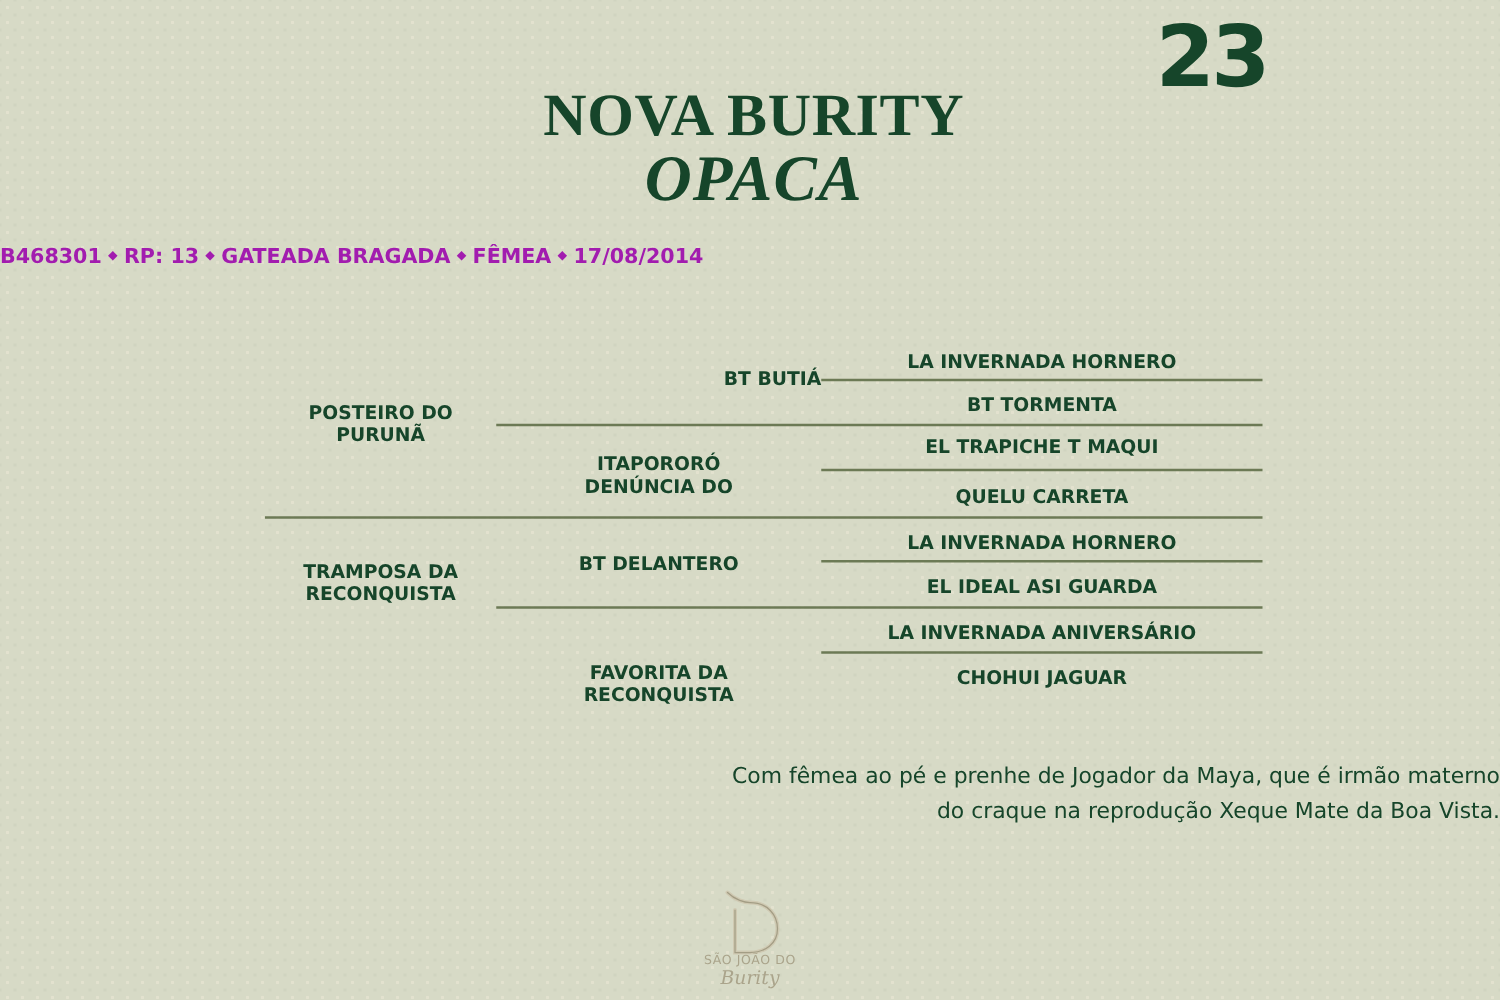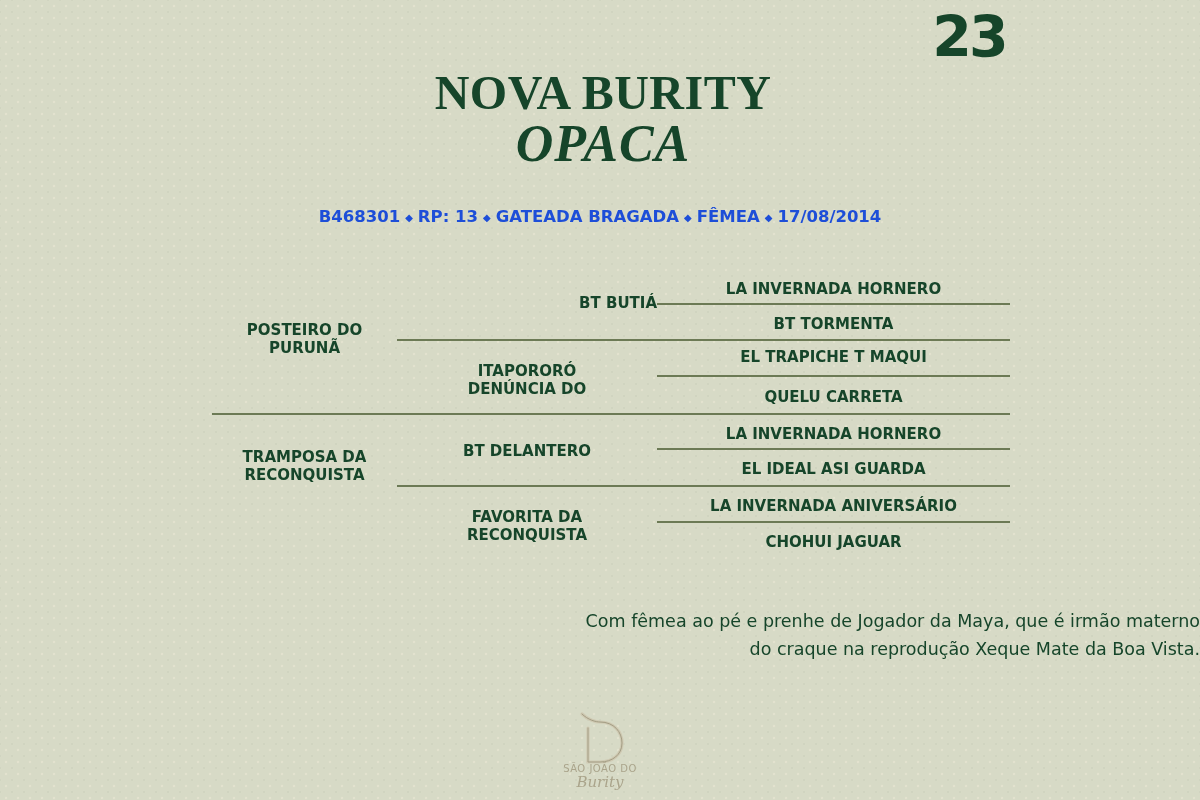--- a/index.html
+++ b/index.html
@@ -8,38 +8,38 @@
     background-color:#d7dac6;
     background-image:
       radial-gradient(circle, rgba(236,232,214,0.55) 1.1px, transparent 1.6px),
       radial-gradient(circle, rgba(200,204,184,0.45) 1.1px, transparent 1.6px);
     background-size: 12px 12px, 12px 12px;
     background-position: 0 0, 6px 6px;
     font-family: "DejaVu Sans", sans-serif;
     color:#16452a;
   }
   .lot-number {
-    position:absolute; left:924px; top:2px; width:90px; text-align:center;
-    font-family:"DejaVu Sans", sans-serif; font-weight:bold; font-size:57px;
+    position:absolute; left:924px; top:12px; width:90px; text-align:center;
+    font-family:"DejaVu Sans", sans-serif; font-weight:bold; font-size:68px;
     letter-spacing:-3px; color:#16452a; line-height:70px;
   }
   .title {
     position:absolute; left:0; width:1206px; top:68px; text-align:center;
     font-family:"Liberation Serif", serif; font-weight:bold; font-size:48px;
     line-height:50px; color:#16452a; letter-spacing:0.5px;
   }
   .subtitle {
     position:absolute; left:0; width:1206px; top:116px; text-align:center;
     font-family:"Liberation Serif", serif; font-weight:bold; font-style:italic;
     font-size:52px; line-height:56px; color:#16452a; letter-spacing:1px;
   }
   .info {
-    position:absolute; left:0; width:1200px; top:193px; text-align:center;
+    position:absolute; left:0; width:1200px; top:193px; 
     font-family:"DejaVu Sans", sans-serif; font-weight:bold; font-size:16.5px;
-    color:#1d4ed8; line-height:24px; white-space:nowrap;margin-top:12px;
+    color:#a21caf; line-height:24px; white-space:nowrap;
   }
   .info .sep { font-size:10px; vertical-align:middle; margin:0 5px; }
   .ped-text {
     position:absolute; font-family:"DejaVu Sans", sans-serif; font-weight:bold;
     font-size:15px; line-height:18px; color:#16452a; text-align:center;
     white-space:nowrap;
   }
   .gen1 { left:212px; width:185px; }
   .gen2 { left:397px; width:260px; }
   .gen3 { left:657px; width:353px; }
@@ -85,21 +85,21 @@
     <div>TRAMPOSA DA</div>
     <div>RECONQUISTA</div>
   </div>
 
   <div class="ped-text gen2" style="top:294px;text-align:right;">BT BUTIÁ</div>
   <div class="ped-text gen2" style="top:362px;">
     <div>ITAPORORÓ</div>
     <div>DENÚNCIA DO</div>
   </div>
   <div class="ped-text gen2" style="top:442px;">BT DELANTERO</div>
-  <div class="ped-text gen2" style="top:508px;">
+  <div class="ped-text gen2" style="top:529px;">
     <div>FAVORITA DA</div>
     <div>RECONQUISTA</div>
   </div>
 
   <div class="ped-text gen3" style="top:280px;">LA INVERNADA HORNERO</div>
   <div class="ped-text gen3" style="top:315px;">BT TORMENTA</div>
   <div class="ped-text gen3" style="top:348px;">EL TRAPICHE T MAQUI</div>
   <div class="ped-text gen3" style="top:388px;">QUELU CARRETA</div>
   <div class="ped-text gen3" style="top:425px;">LA INVERNADA HORNERO</div>
   <div class="ped-text gen3" style="top:460px;">EL IDEAL ASI GUARDA</div>

